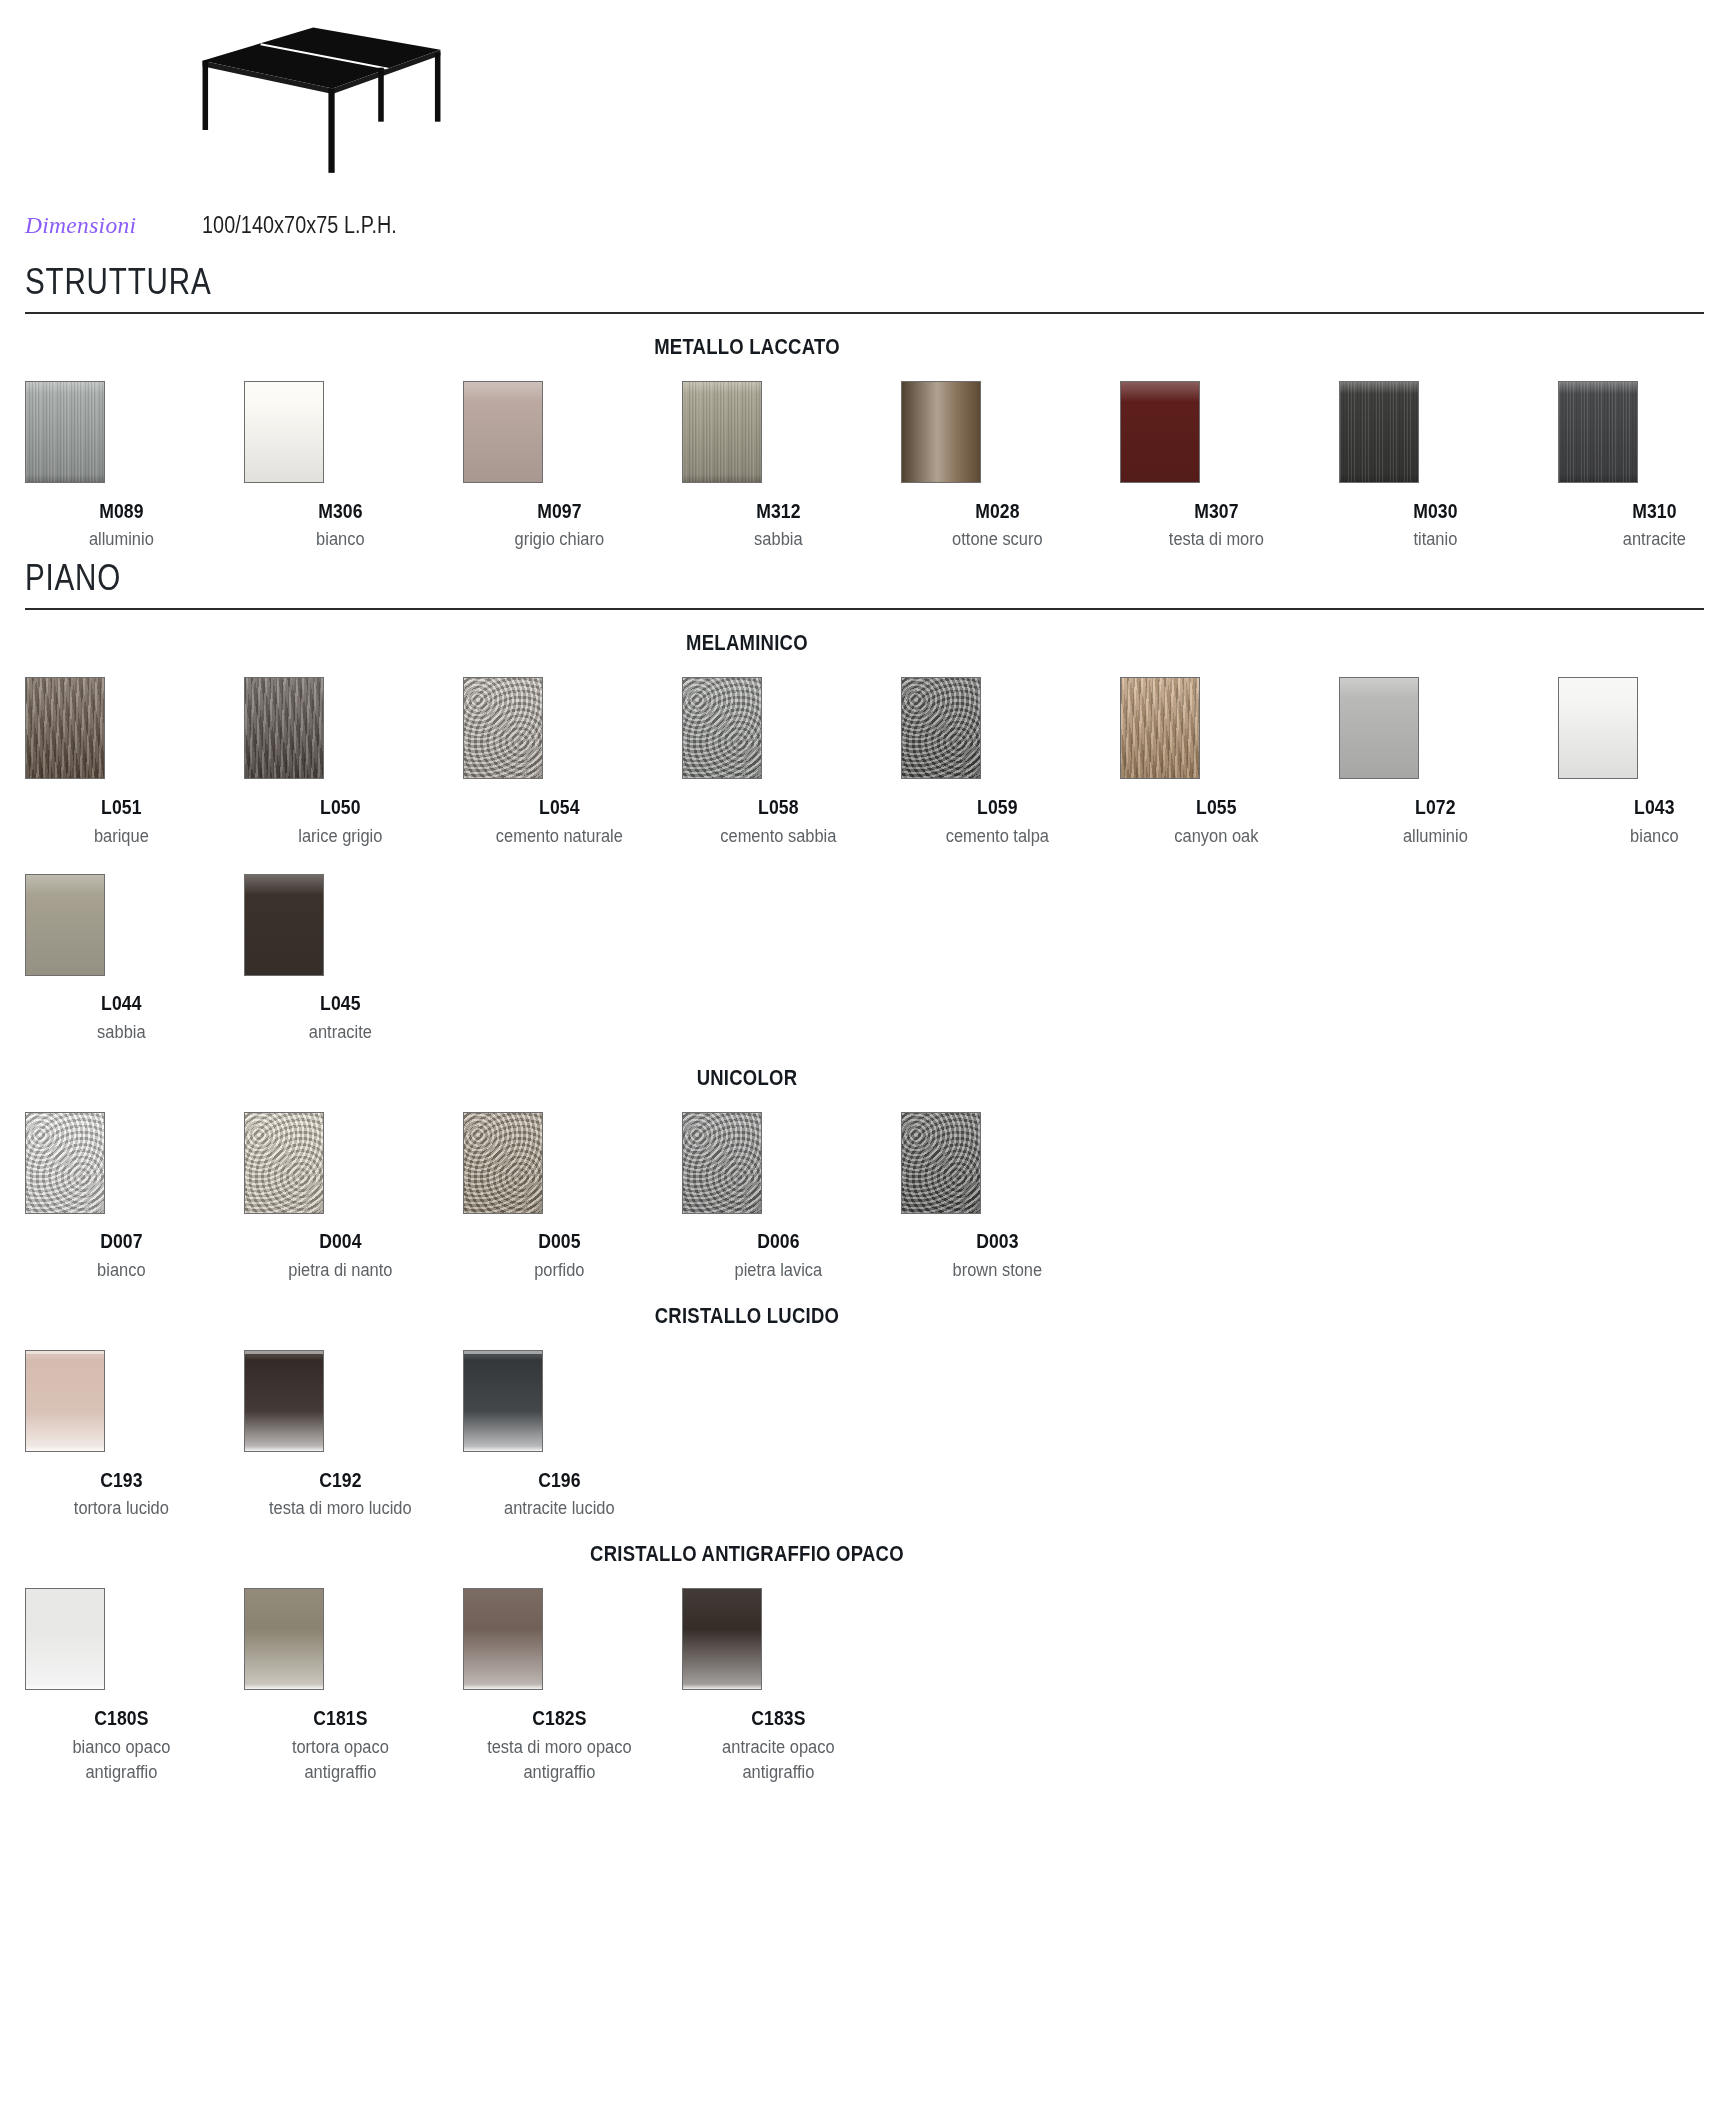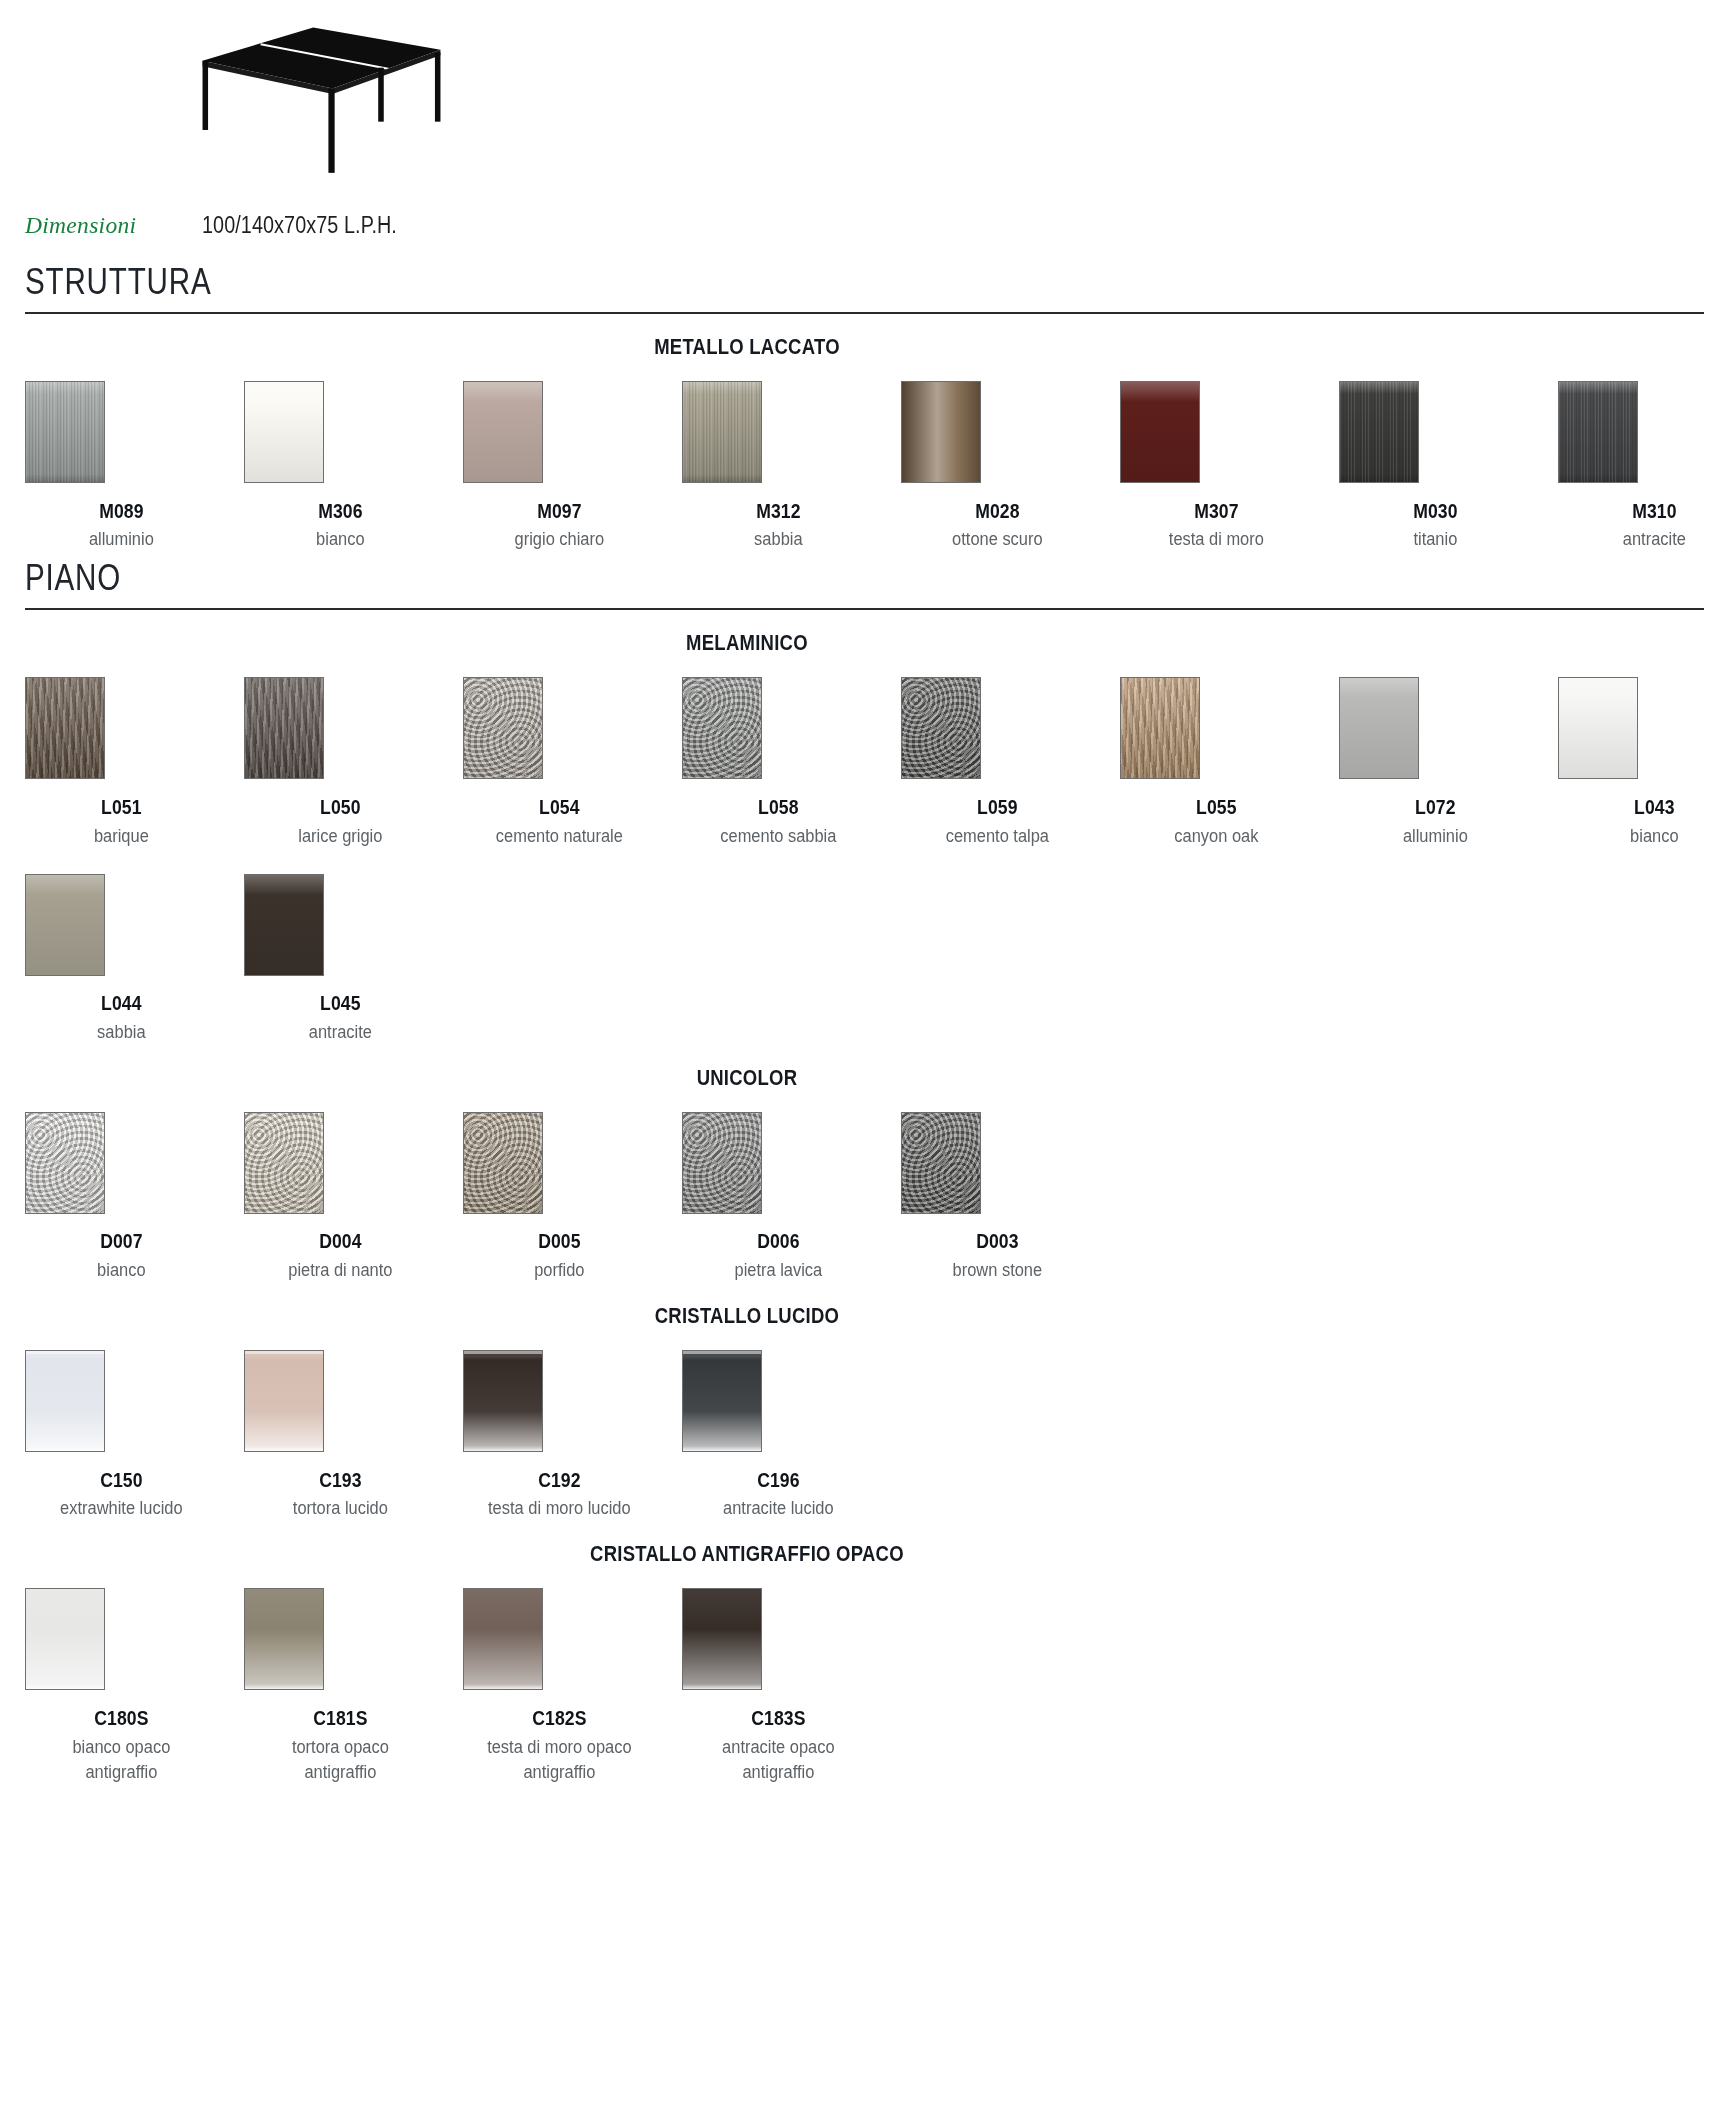--- a/index.html
+++ b/index.html
@@ -17,21 +17,21 @@
   
   .product-figure { position: relative; height: 208px; }
   .product-figure svg { position: absolute; left: 172px; top: 11px; }
 
   
   .dim-row { display: flex; align-items: baseline; height: 48px; padding-top: 4.2px; }
   .dim-label {
     font-family: "Liberation Serif", serif;
     font-style: italic;
     font-size: 23.5px;
-    color: #15803d;
+    color: #8b5cf6;
     letter-spacing: 0.3px;
     width: 177px;
   }
   .dim-value {
     font-size: 23px;
     color: #1f1f1f;
     transform: scaleX(.86);
     transform-origin: left center;
     letter-spacing: 0.1px;
   }
@@ -313,27 +313,20 @@
               </div>
               <div class="swatch-code">D003</div>
               <div class="swatch-name">brown stone</div>
             </div>
           </div>
         </div>
         <div class="group">
           <div class="group-title">CRISTALLO LUCIDO</div>
           <div class="swatch-grid">
             <div class="swatch-cell">
-              <div class="swatch-chip" style="background: rgb(226, 230, 236);">
-                <div class="sheen" style="background-image: linear-gradient(rgba(255, 255, 255, 0.55) 0px, rgba(255, 255, 255, 0.55) 2.8px, rgba(255, 255, 255, 0.1) 2.8px, rgba(255, 255, 255, 0.1) 5.5px, rgba(255, 255, 255, 0) 9%, rgba(255, 255, 255, 0.08) 60%, rgba(255, 255, 255, 0.65) 95%, rgba(255, 255, 255, 0.95) 100%);"></div>
-              </div>
-              <div class="swatch-code">C150</div>
-              <div class="swatch-name">extrawhite lucido</div>
-            </div>
-            <div class="swatch-cell">
               <div class="swatch-chip" style="background: rgb(213, 188, 176);">
                 <div class="sheen" style="background-image: linear-gradient(rgba(255, 255, 255, 0.55) 0px, rgba(255, 255, 255, 0.55) 2.8px, rgba(255, 255, 255, 0.1) 2.8px, rgba(255, 255, 255, 0.1) 5.5px, rgba(255, 255, 255, 0) 9%, rgba(255, 255, 255, 0.08) 60%, rgba(255, 255, 255, 0.65) 95%, rgba(255, 255, 255, 0.95) 100%);"></div>
               </div>
               <div class="swatch-code">C193</div>
               <div class="swatch-name">tortora lucido</div>
             </div>
             <div class="swatch-cell">
               <div class="swatch-chip" style="background: rgb(52, 42, 38);">
                 <div class="sheen" style="background-image: linear-gradient(rgba(255, 255, 255, 0.55) 0px, rgba(255, 255, 255, 0.55) 2.8px, rgba(255, 255, 255, 0.1) 2.8px, rgba(255, 255, 255, 0.1) 5.5px, rgba(255, 255, 255, 0) 9%, rgba(255, 255, 255, 0.08) 60%, rgba(255, 255, 255, 0.65) 95%, rgba(255, 255, 255, 0.95) 100%);"></div>
               </div>

